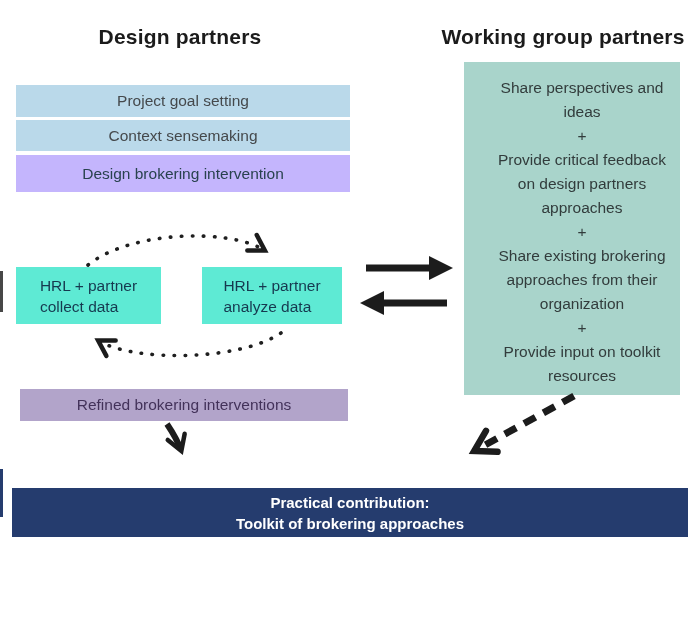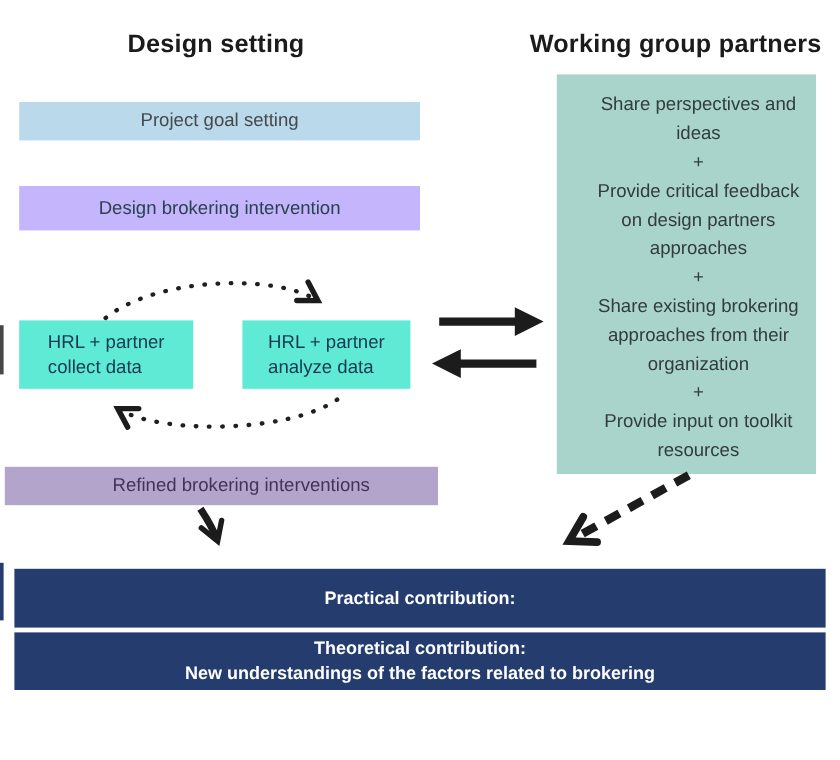--- a/index.html
+++ b/index.html
@@ -20,47 +20,48 @@
   .step{left:16px;width:334px;}
   .step-light{background:#bad9ea;color:#45494c;}
   .step-medium{background:#c4b5fd;color:#29424f;}
   .step1{top:85px;height:32px;}
   .step2{top:120px;height:31px;}
   .step3{top:155px;height:37px;}
   .step4{top:194px;height:36px;}
   .cycle-box{background:#5eead4;color:#16394f;top:267px;height:57px;line-height:21px;}
   .cycle-left{left:16px;width:145px;}
   .cycle-right{left:202px;width:140px;}
-  .refined{left:4px;top:389px;width:328px;height:32px;background:#b2a4ca;color:#43325a;padding-left:33px;}
+  .refined{left:20px;top:389px;width:328px;height:32px;background:#b2a4ca;color:#43325a;}
   .working-box{
     position:absolute;left:464px;top:62px;width:216px;height:333px;
     background:#a9d4cb;color:#323c3c;text-align:center;font-size:15.5px;
     line-height:24px;white-space:pre-line;padding-top:14px;box-sizing:border-box;padding-left:20px;
   }
   .contribution{
     position:absolute;left:12px;width:676px;background:#253c6e;color:#ffffff;
     text-align:center;display:flex;flex-direction:column;justify-content:center;
   }
   .contribution .line{font-size:15px;font-weight:bold;line-height:21px;}
-  .practical{top:474px;height:49px;}
+  .practical{top:488px;height:49px;}
   .theoretical{top:527px;height:48px;}
   .overlay{position:absolute;left:0;top:0;pointer-events:none;}
   .artifact{position:absolute;}
   .artifact-dark{left:0;top:271px;width:3px;height:41px;background:#474747;}
   .artifact-navy{left:0;top:469px;width:3px;height:48px;background:#253c6e;}
 </style>
 </head>
 <body>
 
 <div class="canvas">
 
-  <div class="heading heading-left">Design setting</div>
+  <div class="heading heading-left">Design partners</div>
   <div class="heading heading-right">Working group partners</div>
 
   <div class="box step step1 step-light">Project goal setting</div>
+  <div class="box step step2 step-light">Context sensemaking</div>
   <div class="box step step3 step-medium">Design brokering intervention</div>
 
   <div class="box cycle-box cycle-left">HRL + partner
 collect data</div>
   <div class="box cycle-box cycle-right">HRL + partner
 analyze data</div>
 
   <div class="box refined">Refined brokering interventions</div>
 
   <div class="working-box">Share perspectives and
@@ -72,24 +73,21 @@
 +
 Share existing brokering
 approaches from their
 organization
 +
 Provide input on toolkit
 resources</div>
 
   <div class="contribution practical">
     <div class="line">Practical contribution:</div>
-  </div>
-  <div class="contribution theoretical">
-    <div class="line">Theoretical contribution:</div>
-    <div class="line">New understandings of the factors related to brokering</div>
+    <div class="line">Toolkit of brokering approaches</div>
   </div>
 
   <div class="artifact artifact-dark"></div>
   <div class="artifact artifact-navy"></div>
 
   <svg class="overlay" width="700" height="633" viewBox="0 0 700 633">
     <defs>
       <marker id="mV" markerUnits="userSpaceOnUse" markerWidth="28" markerHeight="28" refX="19" refY="13" orient="auto">
         <path d="M5,4 L20,13 L5,22" fill="none" stroke="#1c1c1c" stroke-width="4.5" stroke-linecap="round"></path>
       </marker>

